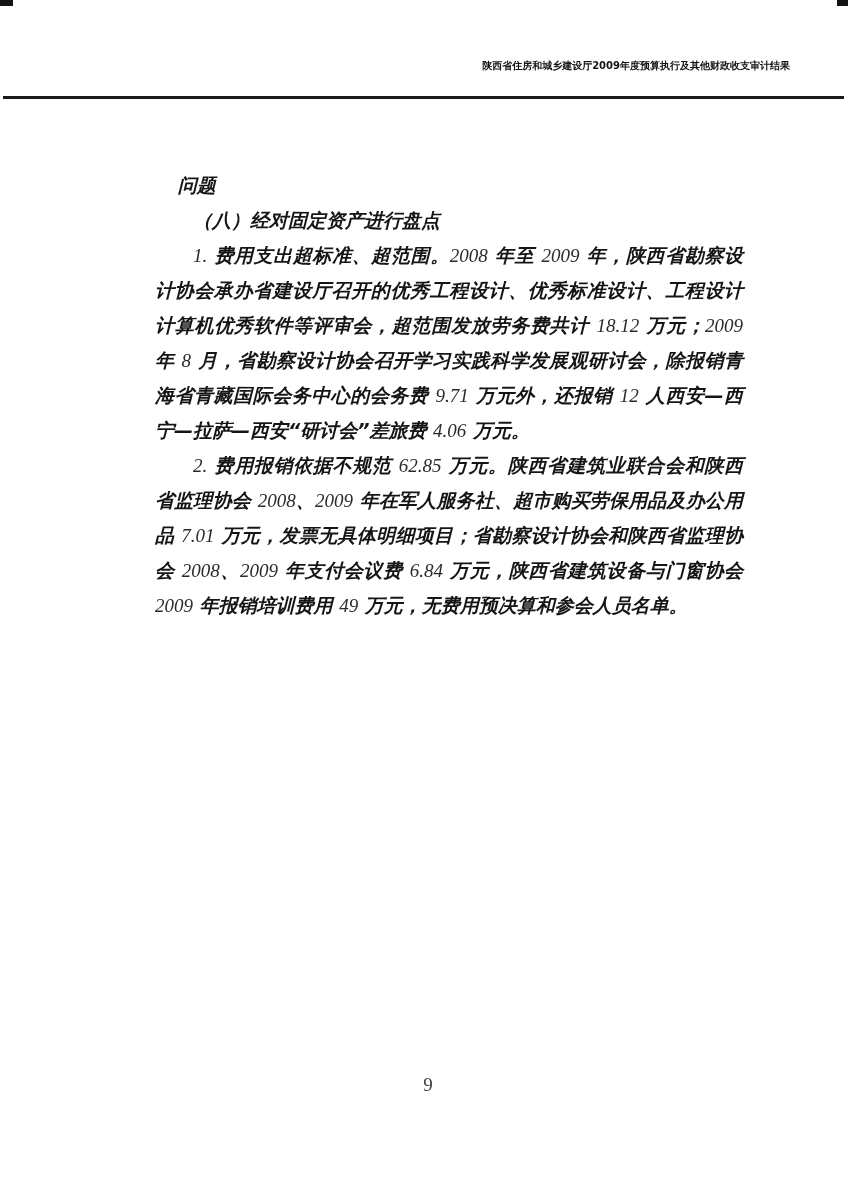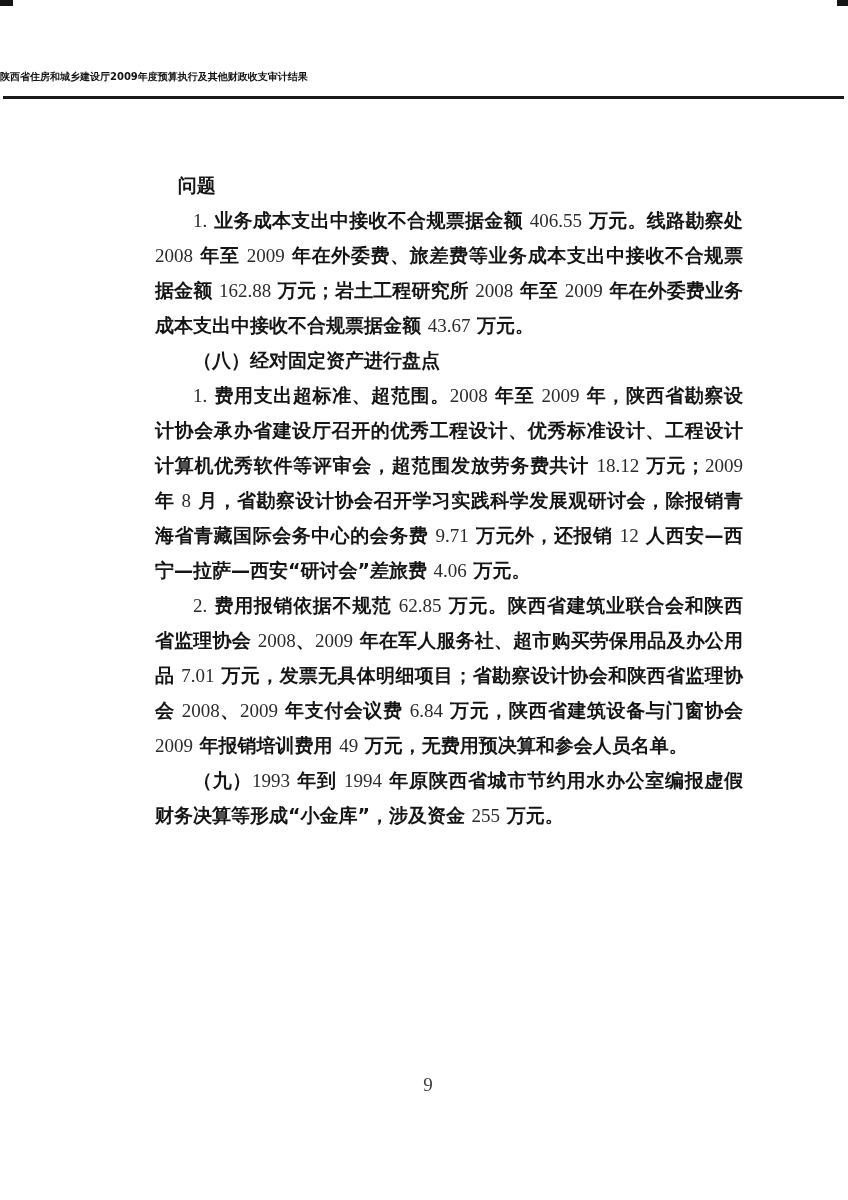--- a/index.html
+++ b/index.html
@@ -14,40 +14,42 @@
 
   .scan-artifact {
     position: absolute; top: 0; height: 6px;
     background: #141414;
   }
   .scan-artifact.left  { left: 0;  width: 13px; }
   .scan-artifact.right { right: 0; width: 11px; }
 
   .header-title {
     position: absolute;
-    top: 70px; left: 0; right: 58px;
+    top: 59px; left: 0; right: 58px;
+    text-align: right;
     font-size: 10px;
     font-weight: 700;
     color: #141414;
     letter-spacing: 0px;
   }
   .header-rule {
     position: absolute;
     top: 96px; left: 3px; width: 841px; height: 3px;
     background: #1a1a1a;
   }
 
   .doc-body {
     position: absolute;
     left: 155px; top: 168px; width: 588px;
     font-size: 19px;
     line-height: 35px;
     color: #151515;
     font-weight: 700;
     text-align: justify;
+    font-style: italic;
   }
   .para { margin: 0; }
   .para.indent   { text-indent: 2em; }
   .para.indent-1 { text-indent: 1.2em; }
   .para.fill     { text-align-last: justify; }
   .para .num {
     font-family: "Liberation Serif", serif;
     font-weight: 400;
     color: #2b2b2b;
   }
@@ -69,22 +71,20 @@
 
   <div class="scan-artifact left"></div>
   <div class="scan-artifact right"></div>
 
   <div class="header-title">陕西省住房和城乡建设厅2009年度预算执行及其他财政收支审计结果</div>
 
   <div class="header-rule"></div>
 
   <div class="doc-body">
     <p class="para indent-1">问题</p>
-    <p class="para indent"><span class="num">1.</span> 业务成本支出中接收不合规票据金额 <span class="num">406.55</span> 万元。线路勘察处 <span class="num">2008</span> 年至 <span class="num">2009</span> 年在外委费、旅差费等业务成本支出中接收不合规票据金额 <span class="num">162.88</span> 万元；岩土工程研究所 <span class="num">2008</span> 年至 <span class="num">2009</span> 年在外委费业务成本支出中接收不合规票据金额 <span class="num">43.67</span> 万元。</p>
     <p class="para indent">（八）经对固定资产进行盘点</p>
     <p class="para indent"><span class="num">1.</span> 费用支出超标准、超范围。<span class="num">2008</span> 年至 <span class="num">2009</span> 年，陕西省勘察设计协会承办省建设厅召开的优秀工程设计、优秀标准设计、工程设计计算机优秀软件等评审会，超范围发放劳务费共计 <span class="num">18.12</span> 万元；<span class="num">2009</span> 年 <span class="num">8</span> 月，省勘察设计协会召开学习实践科学发展观研讨会，除报销青海省青藏国际会务中心的会务费 <span class="num">9.71</span> 万元外，还报销 <span class="num">12</span> 人西安—西宁—拉萨—西安“研讨会”差旅费 <span class="num">4.06</span> 万元。</p>
     <p class="para indent"><span class="num">2.</span> 费用报销依据不规范 <span class="num">62.85</span> 万元。陕西省建筑业联合会和陕西省监理协会 <span class="num">2008</span>、<span class="num">2009</span> 年在军人服务社、超市购买劳保用品及办公用品 <span class="num">7.01</span> 万元，发票无具体明细项目；省勘察设计协会和陕西省监理协会 <span class="num">2008</span>、<span class="num">2009</span> 年支付会议费 <span class="num">6.84</span> 万元，陕西省建筑设备与门窗协会 <span class="num">2009</span> 年报销培训费用 <span class="num">49</span> 万元，无费用预决算和参会人员名单。</p>
-    <p class="para indent">（九）<span class="num">1993</span> 年到 <span class="num">1994</span> 年原陕西省城市节约用水办公室编报虚假财务决算等形成“小金库”，涉及资金 <span class="num">255</span> 万元。</p>
   </div>
 
   <div class="page-number">9</div>
 
 </div>
 
 </body></html>

